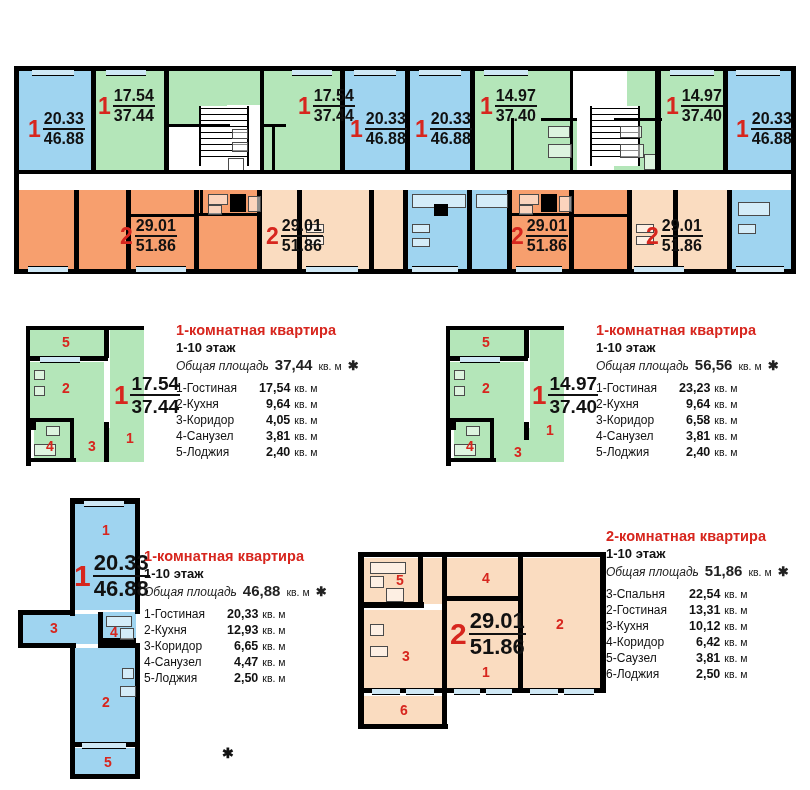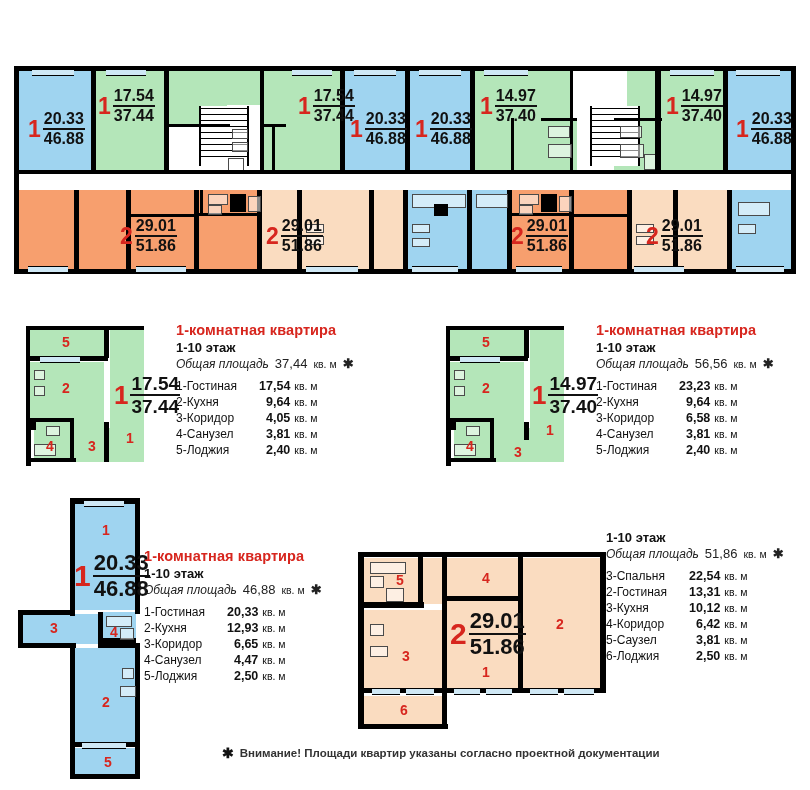--- a/index.html
+++ b/index.html
@@ -45,21 +45,21 @@
 
   
   .tag{position:absolute;color:#d7261e;font-weight:bold;font-size:14px;}
 
   
   .card{position:absolute;}
   .card h3{margin:0;font-size:14.5px;font-weight:bold;color:#d7261e;letter-spacing:.1px;}
   .card .floors{margin:2px 0 1px 0;font-size:13px;font-weight:bold;color:#111;}
   .card .total{font-size:12px;color:#222;display:flex;align-items:baseline;gap:6px;}
   .card .total .lab{font-style:italic;}
-  .card .total .num{font-weight:normal;font-size:13px;}
+  .card .total .num{font-weight:bold;font-size:15px;}
   .card .total .un{font-size:10.5px;}
   .card .total .st{font-weight:bold;font-size:13px;}
   table.rooms{border-collapse:collapse;margin-top:7px;font-size:12px;color:#111;}
   table.rooms td{padding:1px 0;vertical-align:baseline;white-space:nowrap;}
   table.rooms td.nm{padding-right:22px;}
   table.rooms td.ar{text-align:right;font-weight:bold;font-size:12.5px;padding-right:4px;}
   table.rooms td.un{font-size:10.5px;}
 
   
   .note{position:absolute;font-size:11.5px;color:#333;display:flex;align-items:center;gap:6px;}
@@ -581,20 +581,21 @@
     <div class="badge lg" style="left:92px;top:58px;">
       <span class="n">2</span>
       <span class="v">
           <span class="top">29.01</span>
           <span class="bot">51.86</span>
         </span>
     </div>
   </div>
 
   <div class="card" style="left:606px;top:528px;width:200px;">
+    <h3>2-комнатная квартира</h3>
     <div class="floors">1-10 этаж</div>
     <div class="total">
       <span class="lab">Общая площадь</span>
       <span class="num">51,86</span>
       <span class="un">кв. м</span>
       <span class="st">✱</span>
     </div>
     <table class="rooms">
       <tbody>
           <tr>
@@ -626,16 +627,15 @@
             <td class="nm">6-Лоджия</td>
             <td class="ar">2,50</td>
             <td class="un">кв. м</td>
           </tr>
     </tbody>
       </table>
   </div>
 
   <div class="note" style="left:222px;top:745px;">
     <span class="star">✱</span>
-    <span class="txt">Внимание! Площади квартир указаны согласно проектной документации</span>
   </div>
 
 </div>
 
 </body></html>

